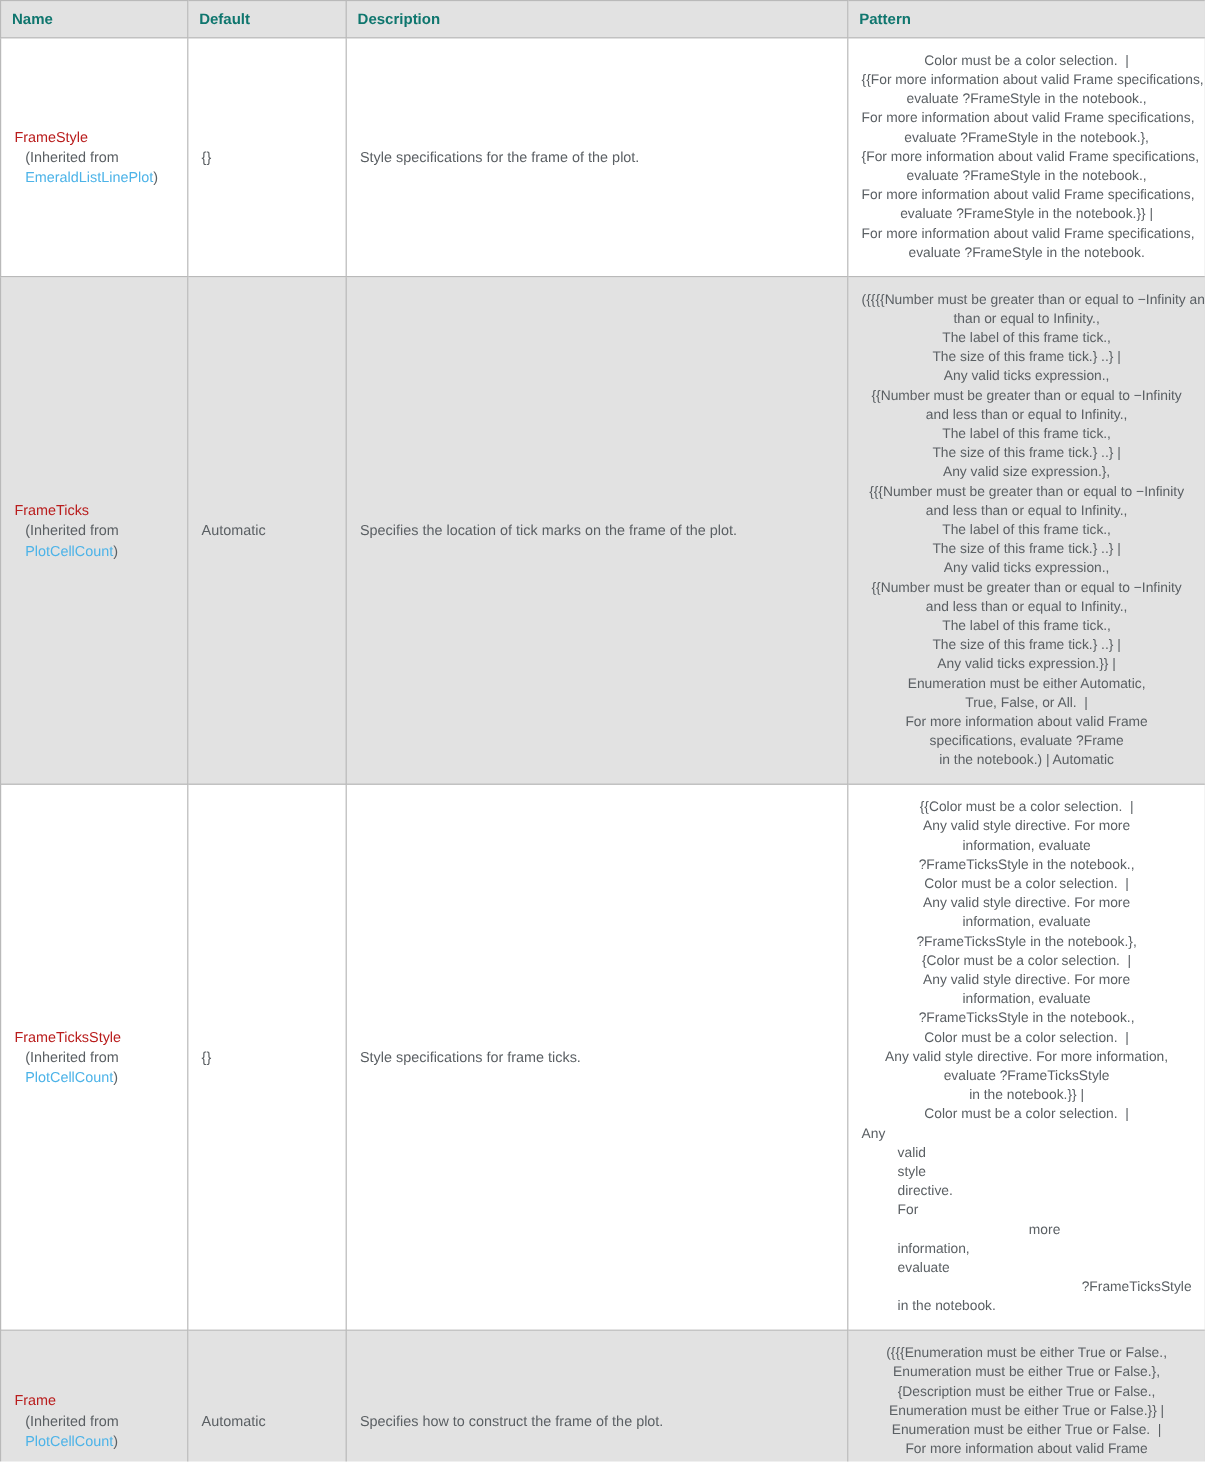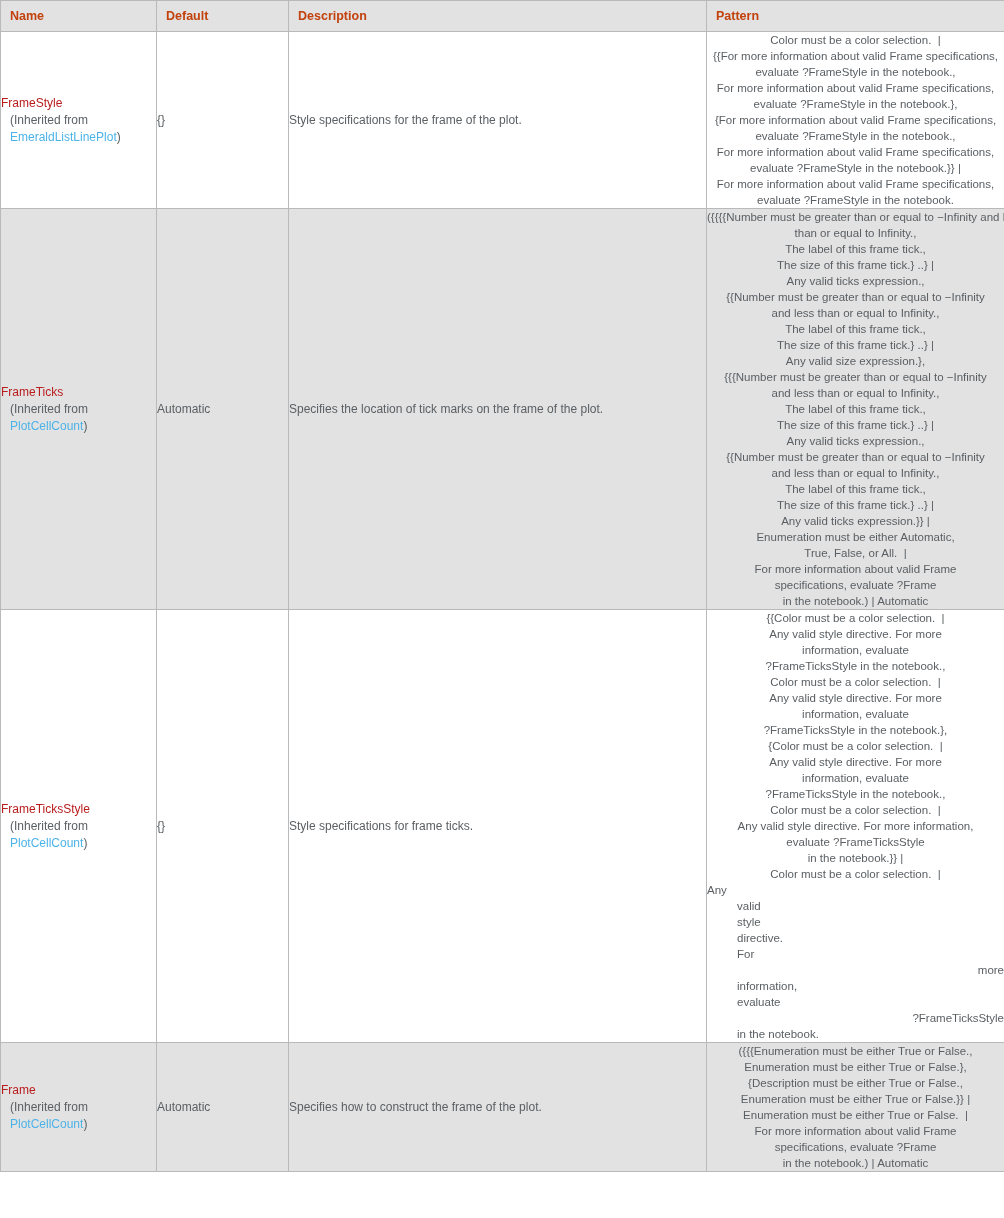--- a/index.html
+++ b/index.html
@@ -16,28 +16,28 @@
   }
   table.options-table {
     width: 1004px;
     border-collapse: collapse;
     table-layout: fixed;
   }
   table.options-table th,
   table.options-table td {
     border: 1px solid #b9b9b9;
     vertical-align: middle;
-    padding: 0;
+    padding: 11px;
   }
   table.options-table th {
     background: #e2e2e2;
     text-align: left;
     font-size: 12.5px;
     font-weight: bold;
-    color: #c2410c;
+    color: #0f766e;
     height: 30px;
     padding: 0 9px;
   }
   col.c-name    { width: 156px; }
   col.c-default { width: 132px; }
   col.c-desc    { width: 418px; }
   col.c-pattern { width: 298px; }
 
   tr.row-odd  td { background: #ffffff; }
   tr.row-even td { background: #e2e2e2; }
@@ -190,21 +190,21 @@
             <span class="pline">Color must be a color selection.  |</span>
             <span class="pline">Any valid style directive. For more information,</span>
             <span class="pline">evaluate ?FrameTicksStyle</span>
             <span class="pline">in the notebook.}} |</span>
             <span class="pline">Color must be a color selection.  |</span>
             <span class="pline" style="text-align: left; padding-left: 0px;">Any</span>
             <span class="pline" style="text-align: left; padding-left: 30px;">valid</span>
             <span class="pline" style="text-align: left; padding-left: 30px;">style</span>
             <span class="pline" style="text-align: left; padding-left: 30px;">directive.</span>
             <span class="pline" style="text-align: left; padding-left: 30px;">For</span>
-            <span class="pline" style="text-align: right; padding-left: 30px;">more</span>
+            <span class="pline" style="text-align: center; padding-left: 30px;">more</span>
             <span class="pline" style="text-align: left; padding-left: 30px;">information,</span>
             <span class="pline" style="text-align: left; padding-left: 30px;">evaluate</span>
             <span class="pline" style="text-align: right; padding-left: 30px;">?FrameTicksStyle</span>
             <span class="pline" style="text-align: left; padding-left: 30px;">in the notebook.</span>
           </span>
         </td>
       </tr>
       <tr class="row-even">
         <td class="cell-name">
           <span class="opt-name">Frame</span>

